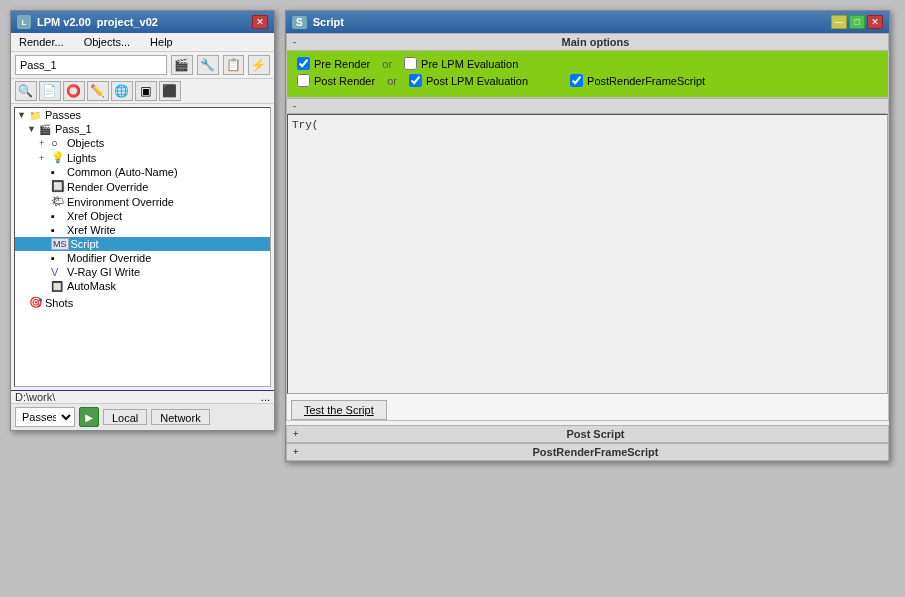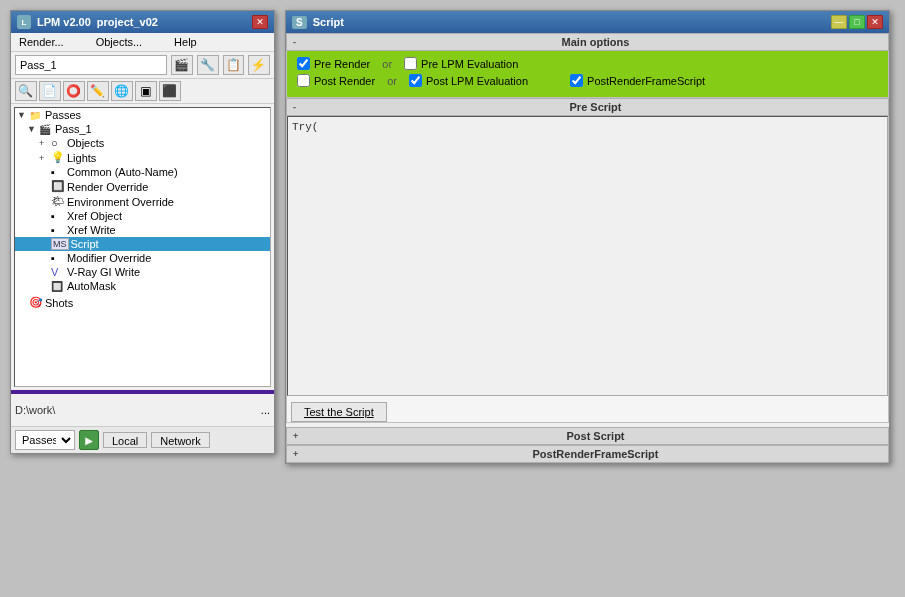--- a/index.html
+++ b/index.html
@@ -60,21 +60,21 @@
       cursor: pointer;
       border-radius: 1px;
     }
 
     
     .lpm-menubar {
       background: #f0f0f0;
       border-bottom: 1px solid #ccc;
       padding: 2px 4px;
       display: flex;
-      gap: 24px;
+      gap: 12px;
     }
     .lpm-menu-item {
       padding: 1px 4px;
       cursor: pointer;
       font-size: 11px;
     }
 
     
     .lpm-pass-row {
       padding: 3px 4px;
@@ -135,26 +135,26 @@
     .tree-item.selected .tree-icon { color: white; }
 
     .tree-indent-1 { padding-left: 12px; }
     .tree-indent-2 { padding-left: 24px; }
     .tree-icon { font-size: 11px; min-width: 14px; }
     .tree-label { font-size: 11px; }
     .expander { font-size: 9px; min-width: 10px; color: #444; }
 
     
     .lpm-path-row {
-      padding: 10px 4px;
+      padding: 0 4px;
       display: flex;
       align-items: center;
       justify-content: space-between;
       background: #f0f0f0;
-      border-top: 4px solid #4c1d95;
+      border-top: 1px solid #4c1d95;
     }
     .path-text { font-size: 11px; color: #333; }
 
     
     .lpm-bottom {
       display: flex;
       align-items: center;
       gap: 4px;
       padding: 3px 4px;
       background: #e8e8e8;
@@ -501,21 +501,20 @@
       </div>
       <div class="checkbox-group" style="margin-left:30px;">
         <input type="checkbox" class="cb" checked="" style="">
         <span>PostRenderFrameScript</span>
       </div>
     </div>
   </div>
 
   <div class="section-header">
     <span class="section-toggle">-</span>
-    <span class="section-title">Pre Script</span>
   </div>
   <div class="pre-script-content">
     <textarea class="script-editor" style="">Try(</textarea>
     <div class="script-bottom-row">
       <button class="test-script-btn">Test the Script</button>
     </div>
   </div>
 
   <div class="section-header" style="margin-top:4px;">
     <span class="section-toggle">+</span>

